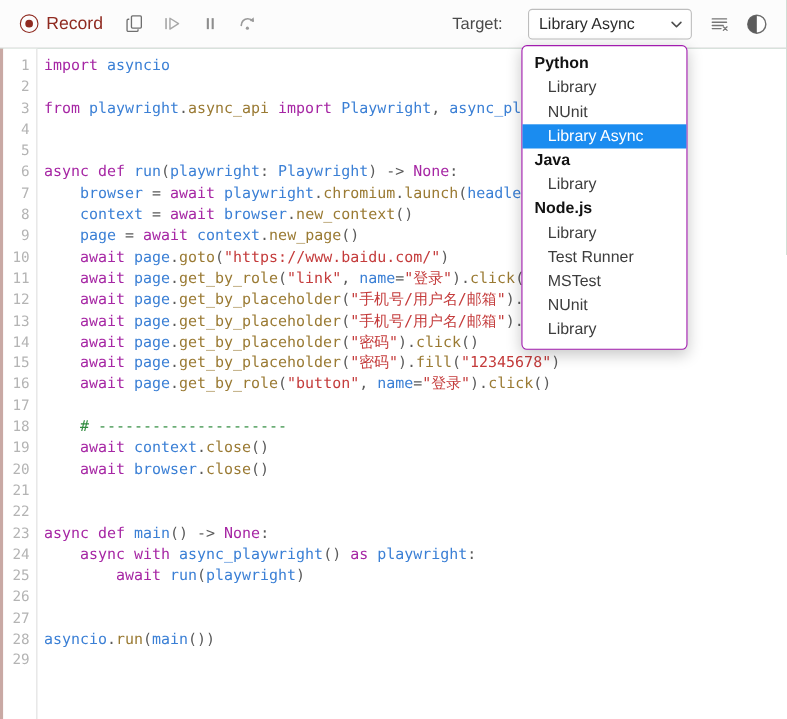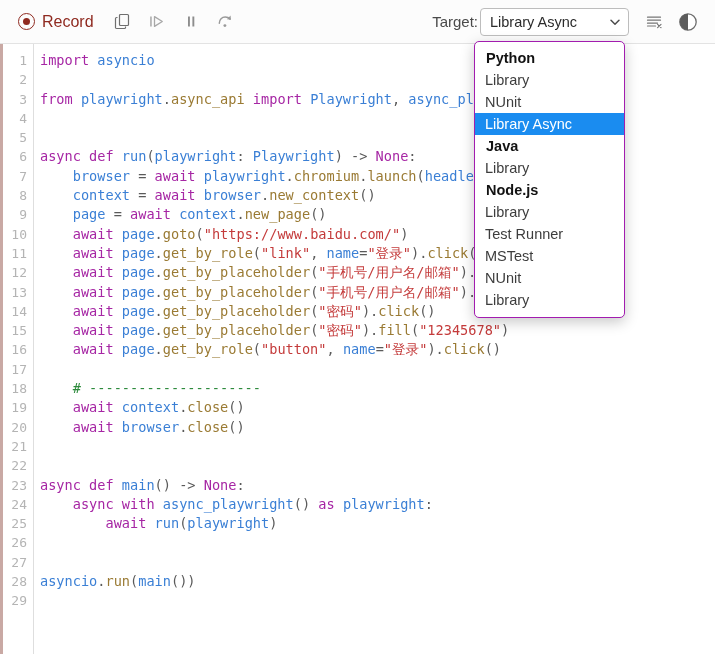--- a/index.html
+++ b/index.html
@@ -66,21 +66,21 @@
     flex: none;
   }
   .tb-icon svg { display: block; }
 
   .tb-gap { width: 8px; flex: none; }
   .spacer { flex: 1 1 auto; }
 
   .target-label {
     font-size: 15px;
     color: #4a4a4a;
-    margin-right: 2px;
+    margin-right: 23px;
     white-space: nowrap;
   }
 
   
   .select-wrap {
     position: relative;
     width: 149px;
     height: 28px;
     flex: none;
   }
@@ -122,21 +122,21 @@
     font-size: 14.5px;
     font-weight: bold;
     color: #121212;
     padding: 2px 0 2px 11px;
     line-height: 18px;
     user-select: none;
   }
   .dd-item {
     font-size: 14.5px;
     color: #3d3d3d;
-    padding: 2px 0 2px 10px;
+    padding: 2px 0 2px 23px;
     line-height: 18px;
     cursor: pointer;
     user-select: none;
   }
   .dd-item.sel {
     background: #1a8cf0;
     color: #ffffff;
   }
 
   

